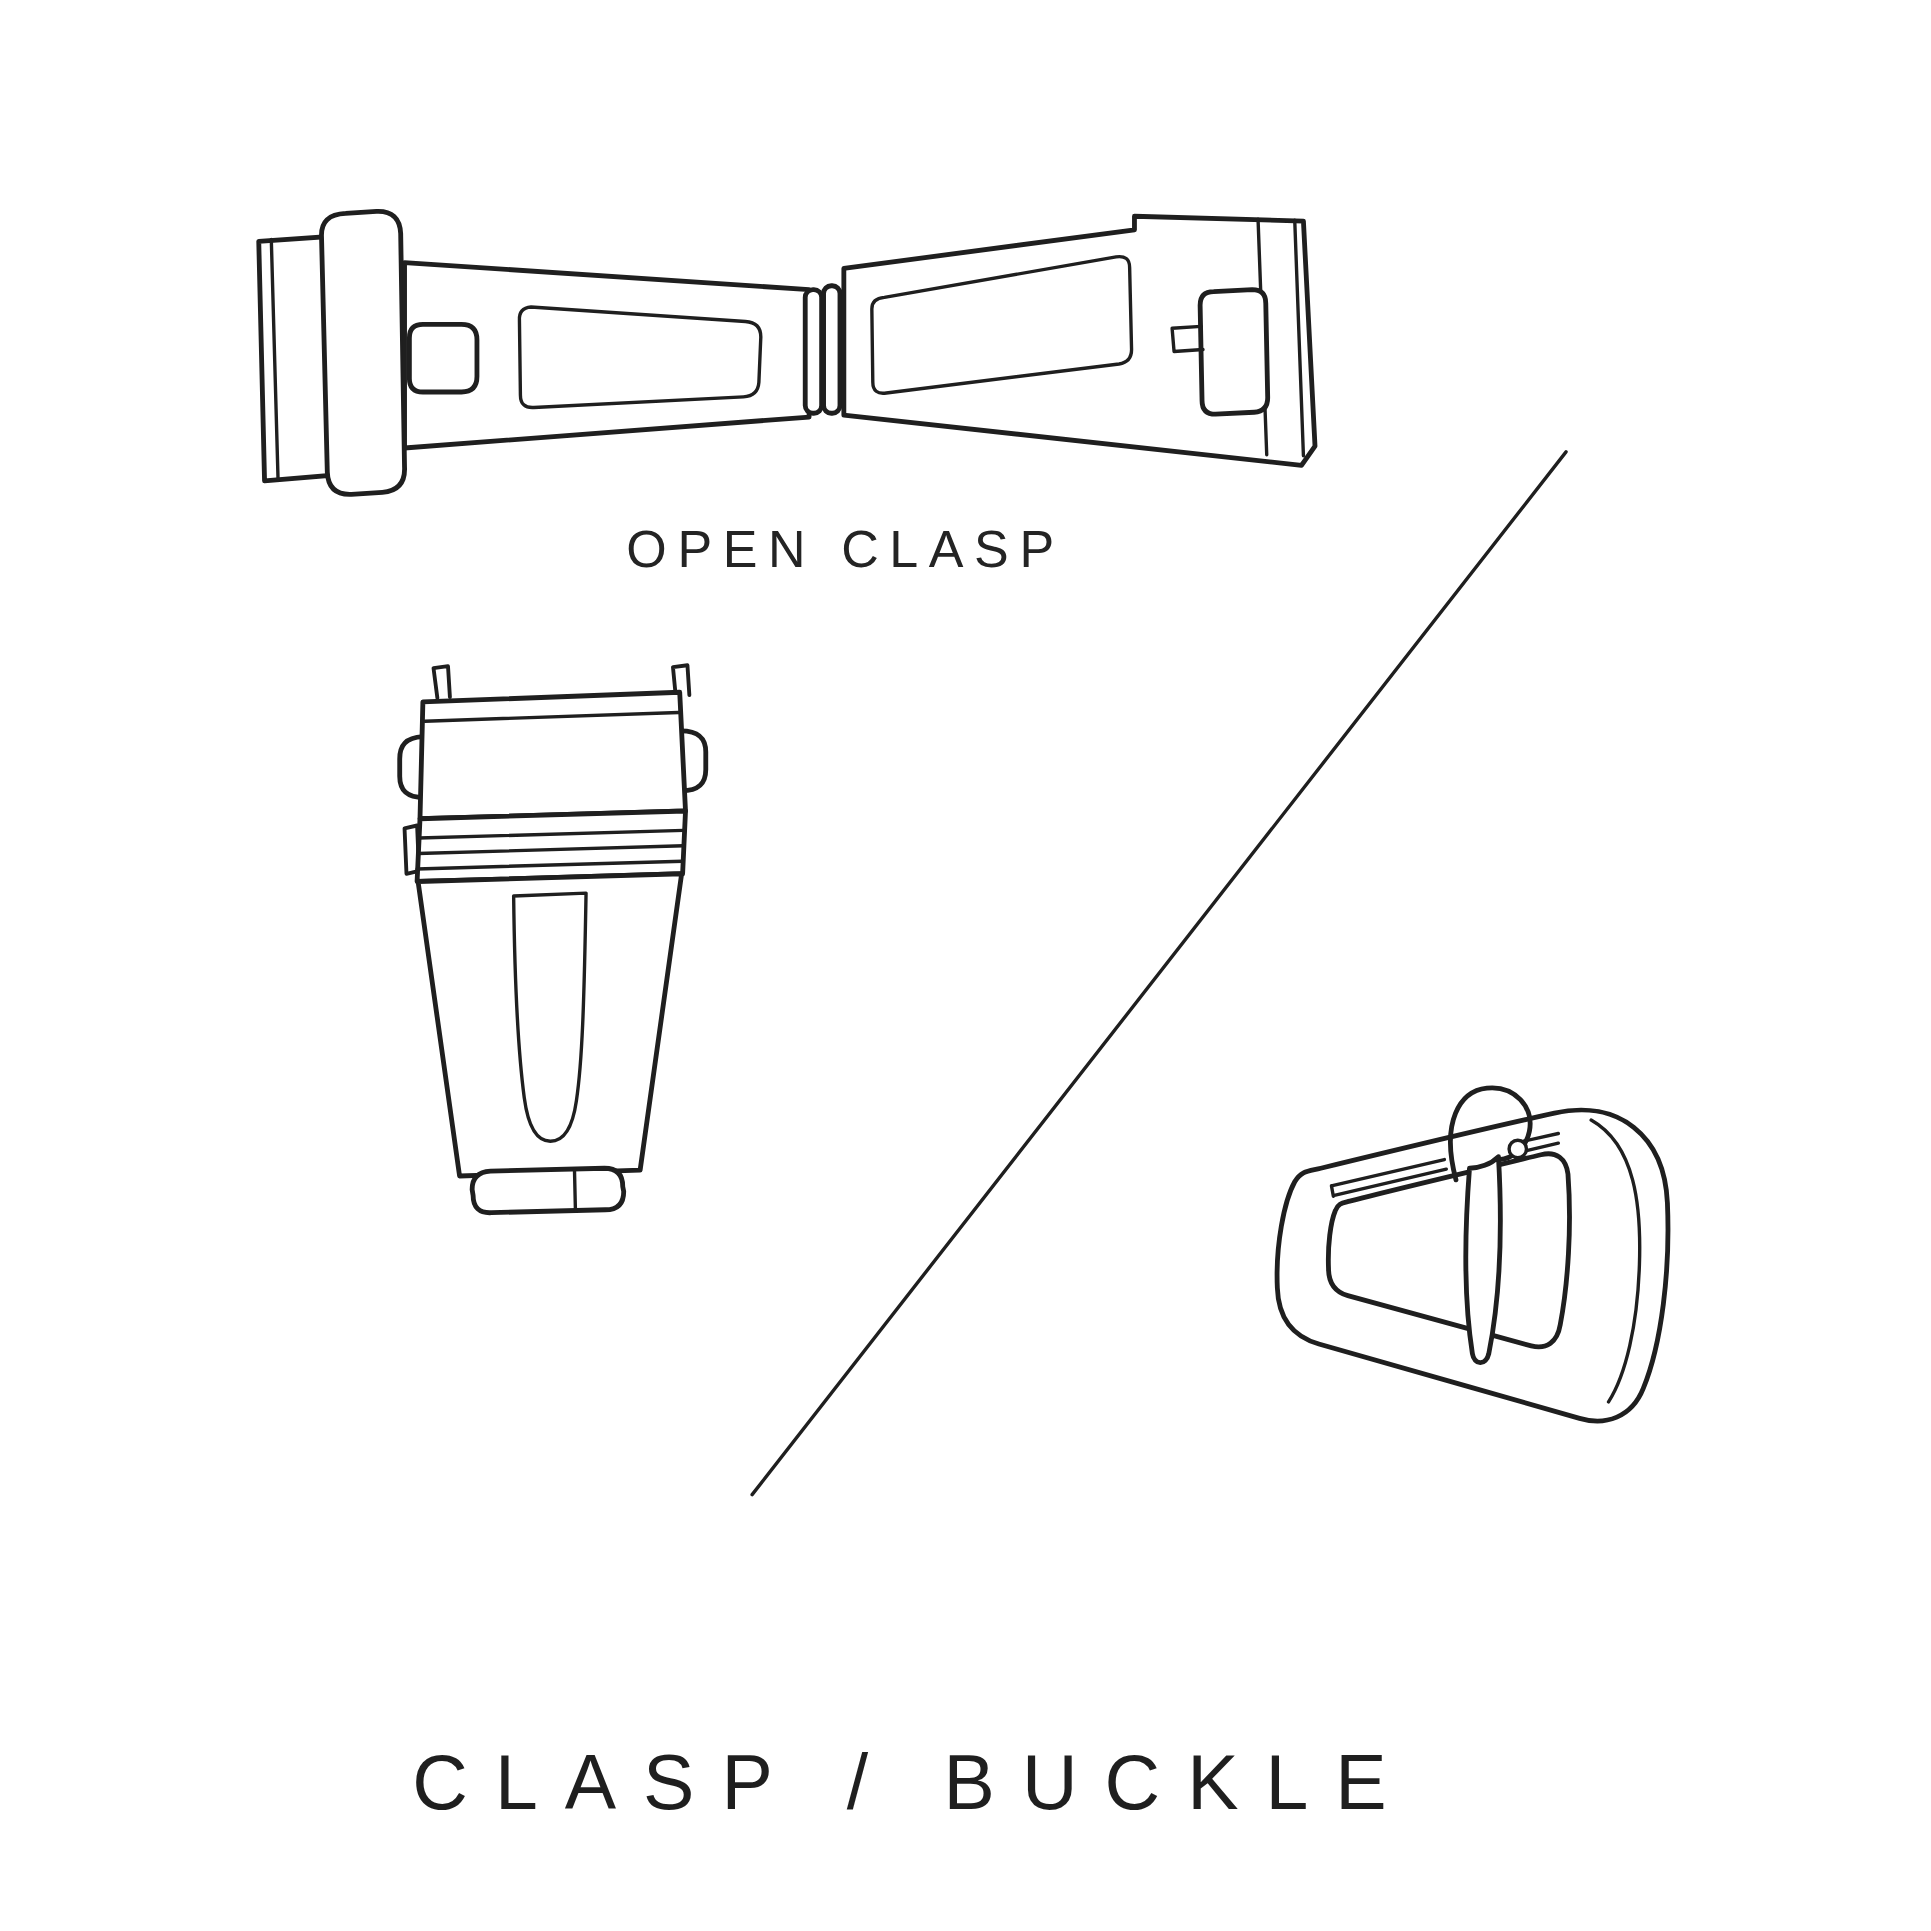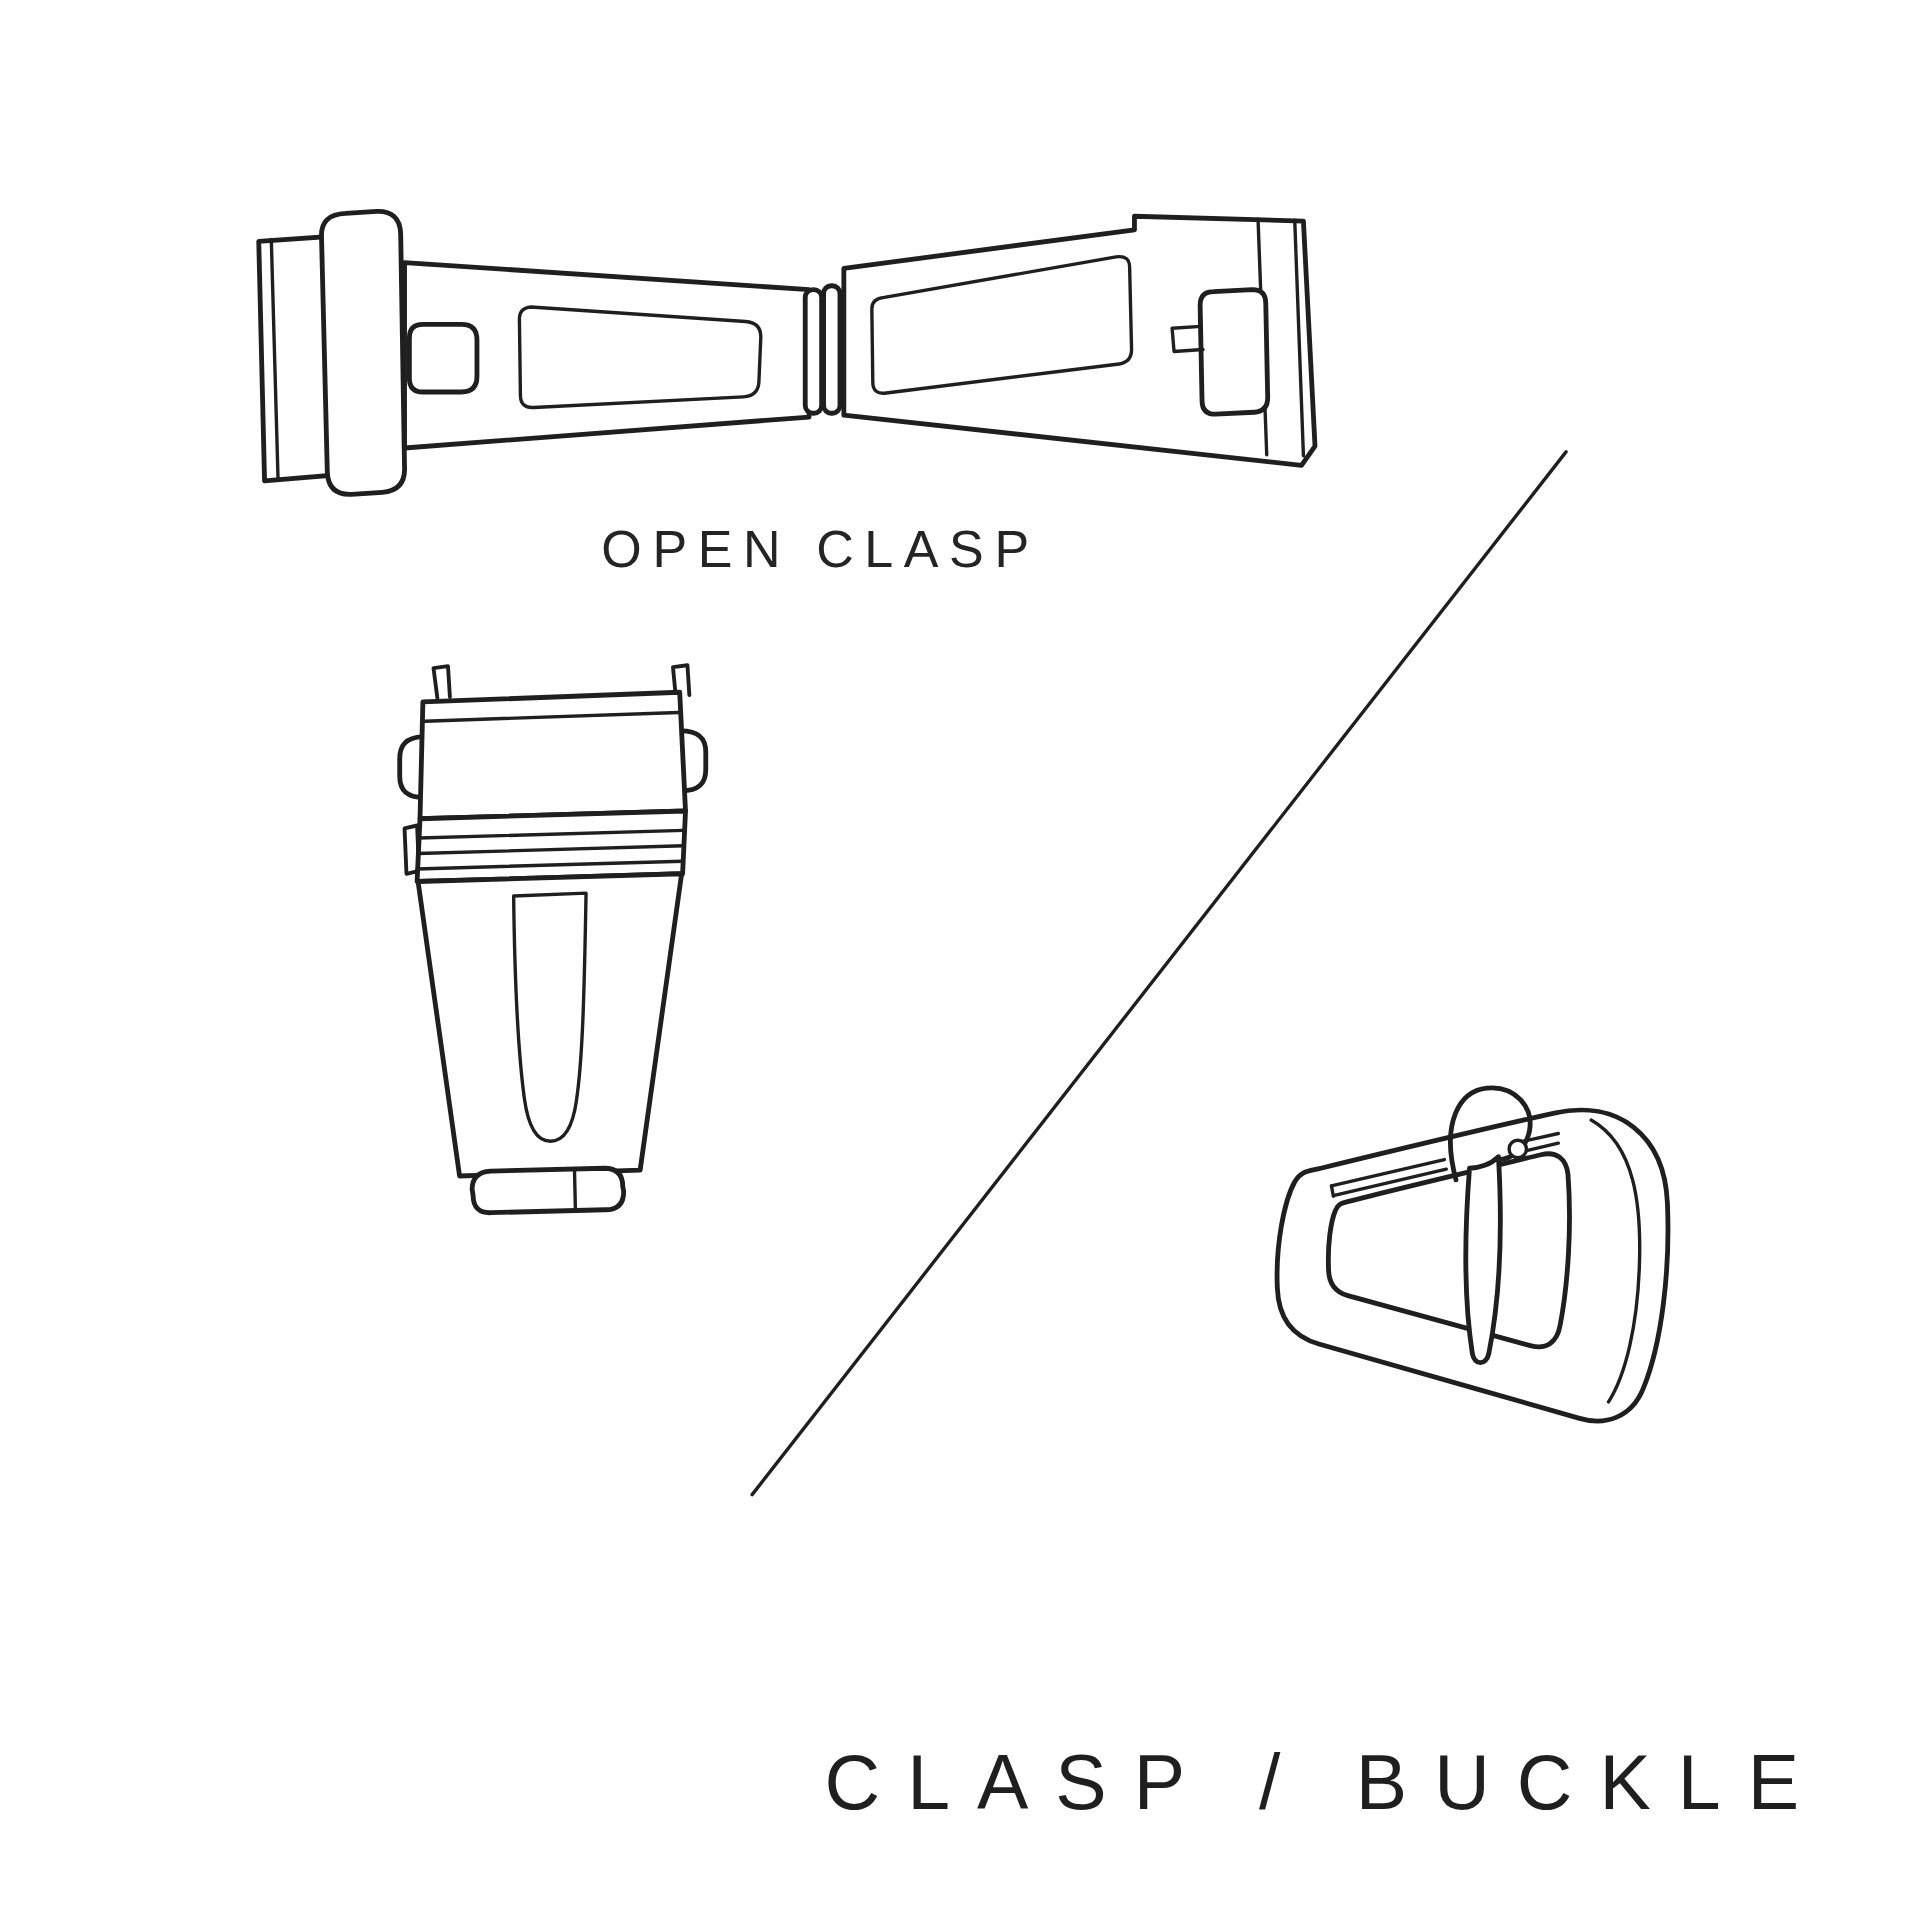--- a/index.html
+++ b/index.html
@@ -6,21 +6,21 @@
   .canvas{
     position:relative;width:1931px;height:1931px;background:#ffffff;overflow:hidden;
     font-family:"Liberation Sans",sans-serif;color:#1f1f1f;
   }
   .art{position:absolute;left:0;top:0;width:1931px;height:1931px;}
   .label{
     position:absolute;text-align:center;font-size:52px;letter-spacing:10.6px;
     font-weight:400;color:#242424;white-space:nowrap;
   }
   .title{
-    position:absolute;left:0;top:1738px;width:1826px;text-align:right;
+    position:absolute;left:0;top:1738px;width:1826px;text-align:center;
     font-size:77px;letter-spacing:27px;font-weight:400;color:#1f1f1f;white-space:nowrap;
   }
 </style>
 </head>
 <body>
 
 <div class="canvas">
 
   <svg class="art" viewBox="0 0 2000 2000" fill="none" stroke="#1f1f1f" stroke-width="5" stroke-linejoin="round" stroke-linecap="round">
 
@@ -93,19 +93,19 @@
       <path d="M1580,1192 L1614,1184" stroke-width="3.5"></path>
 
       <path d="M1508,1222 C1492,1162 1512,1130 1540,1127 C1569,1124 1589,1147 1584,1172 C1580,1191 1565,1200 1553,1201"></path>
 
       <circle cx="1572" cy="1190" r="9" fill="#ffffff" stroke-width="3.5"></circle>
 
       <path d="M1522,1210 C1517,1275 1516,1345 1525,1402 C1527,1414 1539,1415 1542,1402 C1554,1342 1556,1268 1552,1198 C1544,1206 1532,1210 1522,1210 Z" fill="#ffffff"></path>
     </g>
   </svg>
 
-  <div class="label" style="left:415px;top:519px;width:811px;">OPEN CLASP</div>
+  <div class="label" style="left:440px;top:519px;width:811px;">OPEN CLASP</div>
 
 
   <div class="title">CLASP / BUCKLE</div>
 
 </div>
 
 
 </body></html>

